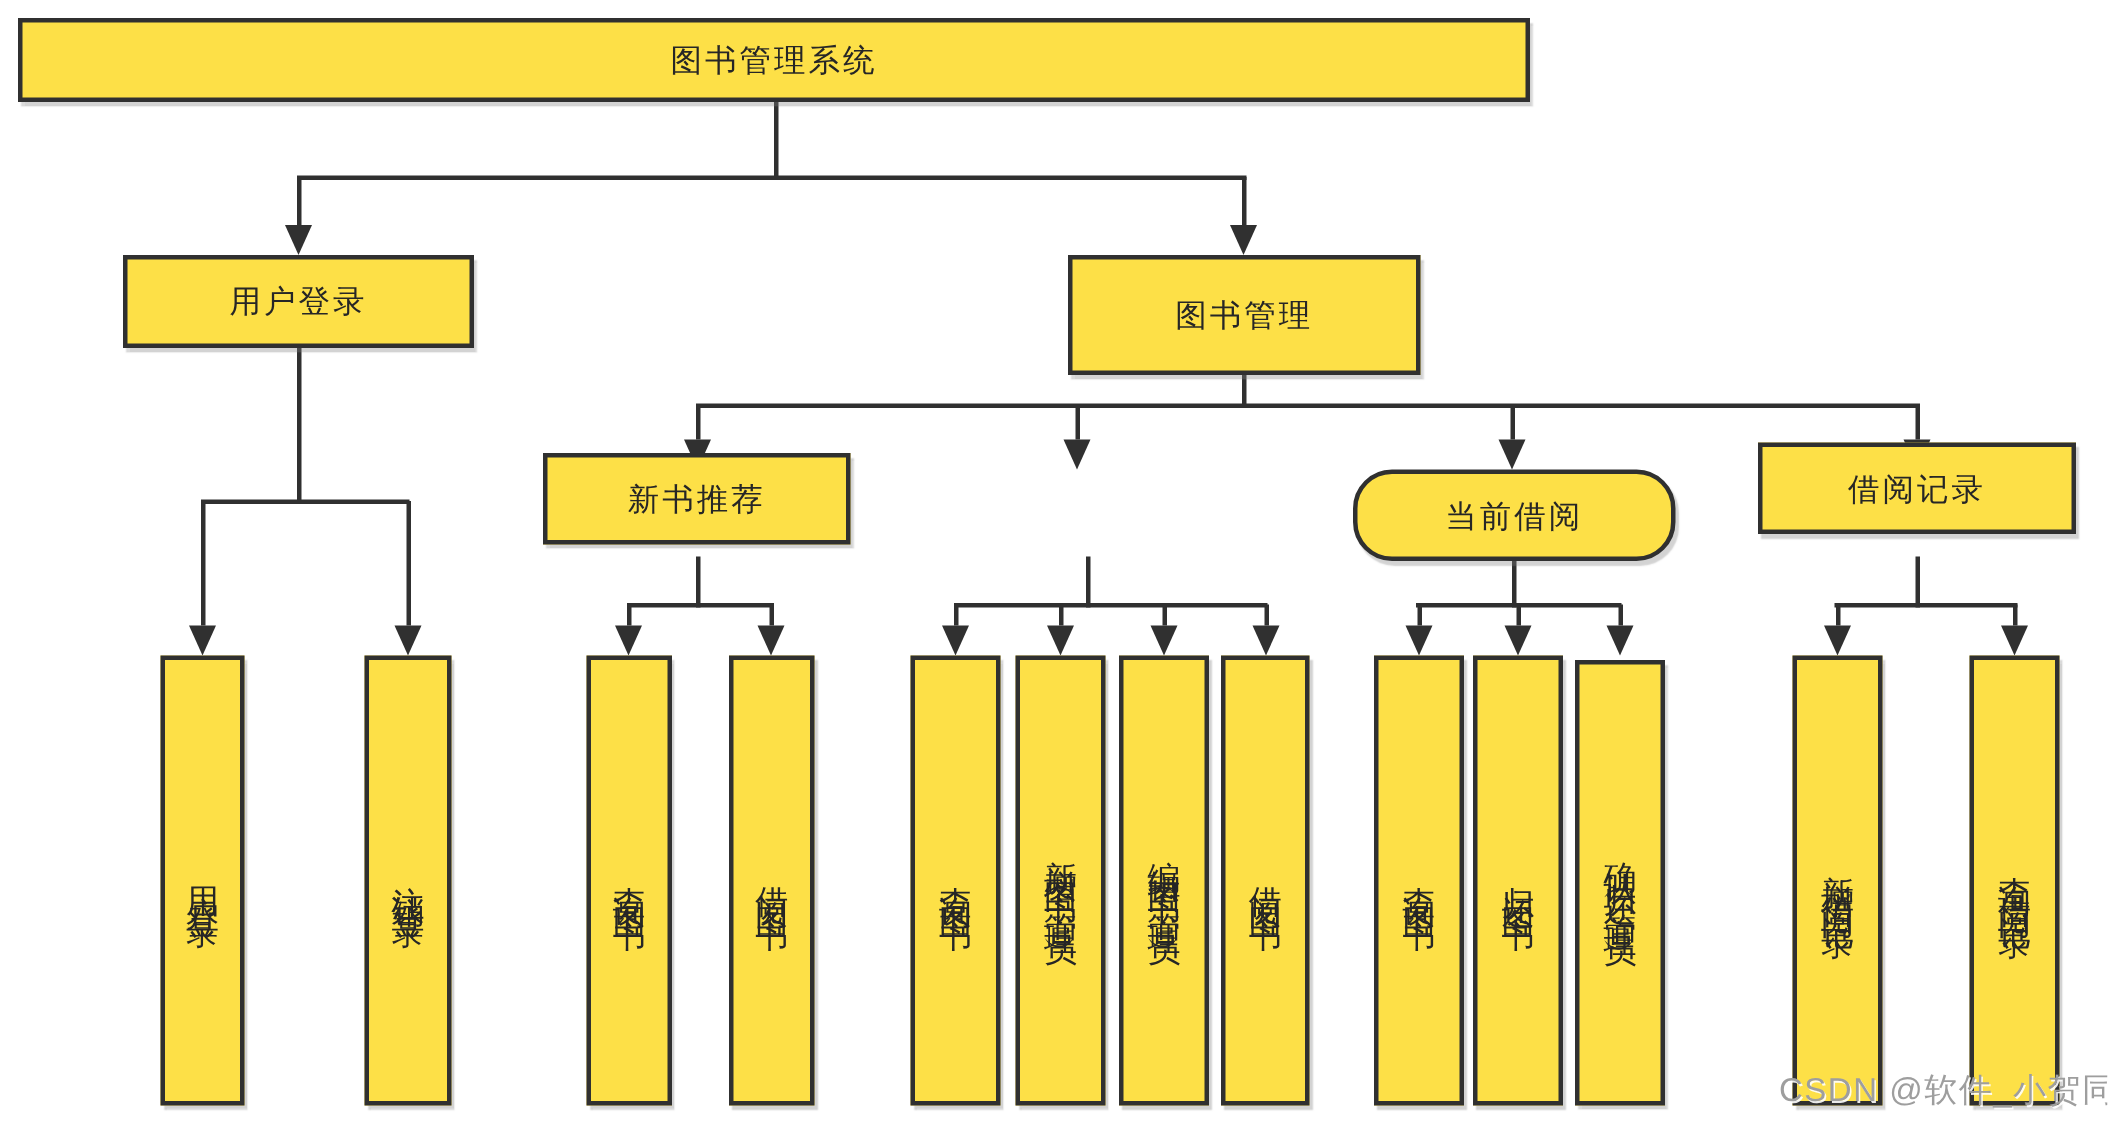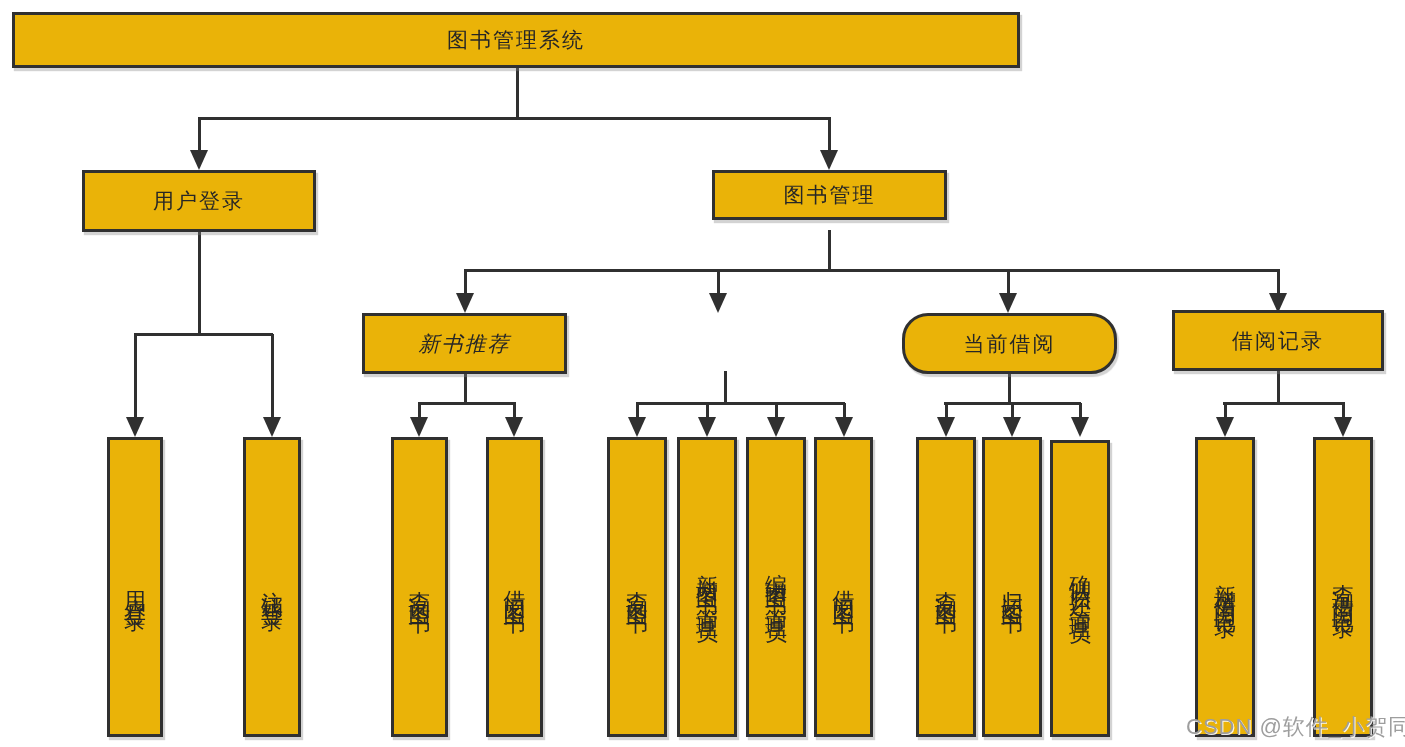--- a/index.html
+++ b/index.html
@@ -11,21 +11,21 @@
   #stage {
     position: relative;
     width: 1405px;
     height: 747px;
     background: #ffffff;
     font-family: "Liberation Sans", sans-serif;
     overflow: hidden;
   }
   .box {
     position: absolute;
-    background: #eab308;
+    background: #fde047;
     border: 3px solid #303030;
     box-shadow: 2px 3px 1px rgba(130,130,130,0.35);
     display: flex;
     align-items: center;
     justify-content: center;
     color: #262626;
   }
   .hbox span {
     font-size: 21px;
     letter-spacing: 2px;
@@ -117,31 +117,31 @@
   <div class="arrow" style="left:1223.5px; top:403px; height:14px;"></div>
   <div class="arrow" style="left:1341.5px; top:403px; height:14px;"></div>
 
   <div class="box hbox" style="left:12px; top:12px; width:1008px; height:56px;">
     <span>图书管理系统</span>
   </div>
 
   <div class="box hbox" style="left:82px; top:170px; width:234px; height:62px;">
     <span>用户登录</span>
   </div>
-  <div class="box hbox" style="left:712px; top:170px; width:235px; height:50px;">
+  <div class="box hbox" style="left:712px; top:170px; width:235px; height:80px;">
     <span>图书管理</span>
   </div>
 
-  <div class="box hbox" style="left:362px; top:313px; width:205px; height:61px;font-style:italic;">
+  <div class="box hbox" style="left:362px; top:302px; width:205px; height:61px;">
     <span>新书推荐</span>
   </div>
   <div class="box hbox" style="left:902px; top:313px; width:215px; height:61px;border-radius:26px;">
     <span>当前借阅</span>
   </div>
-  <div class="box hbox" style="left:1172px; top:310px; width:212px; height:61px;">
+  <div class="box hbox" style="left:1172px; top:295px; width:212px; height:61px;">
     <span>借阅记录</span>
   </div>
 
   <div class="box vbox" style="left:107px; top:437px; width:56px; height:300px;">
     <span>用户登录</span>
   </div>
   <div class="box vbox" style="left:243px; top:437px; width:58px; height:300px;">
     <span>注销登录</span>
   </div>
 

